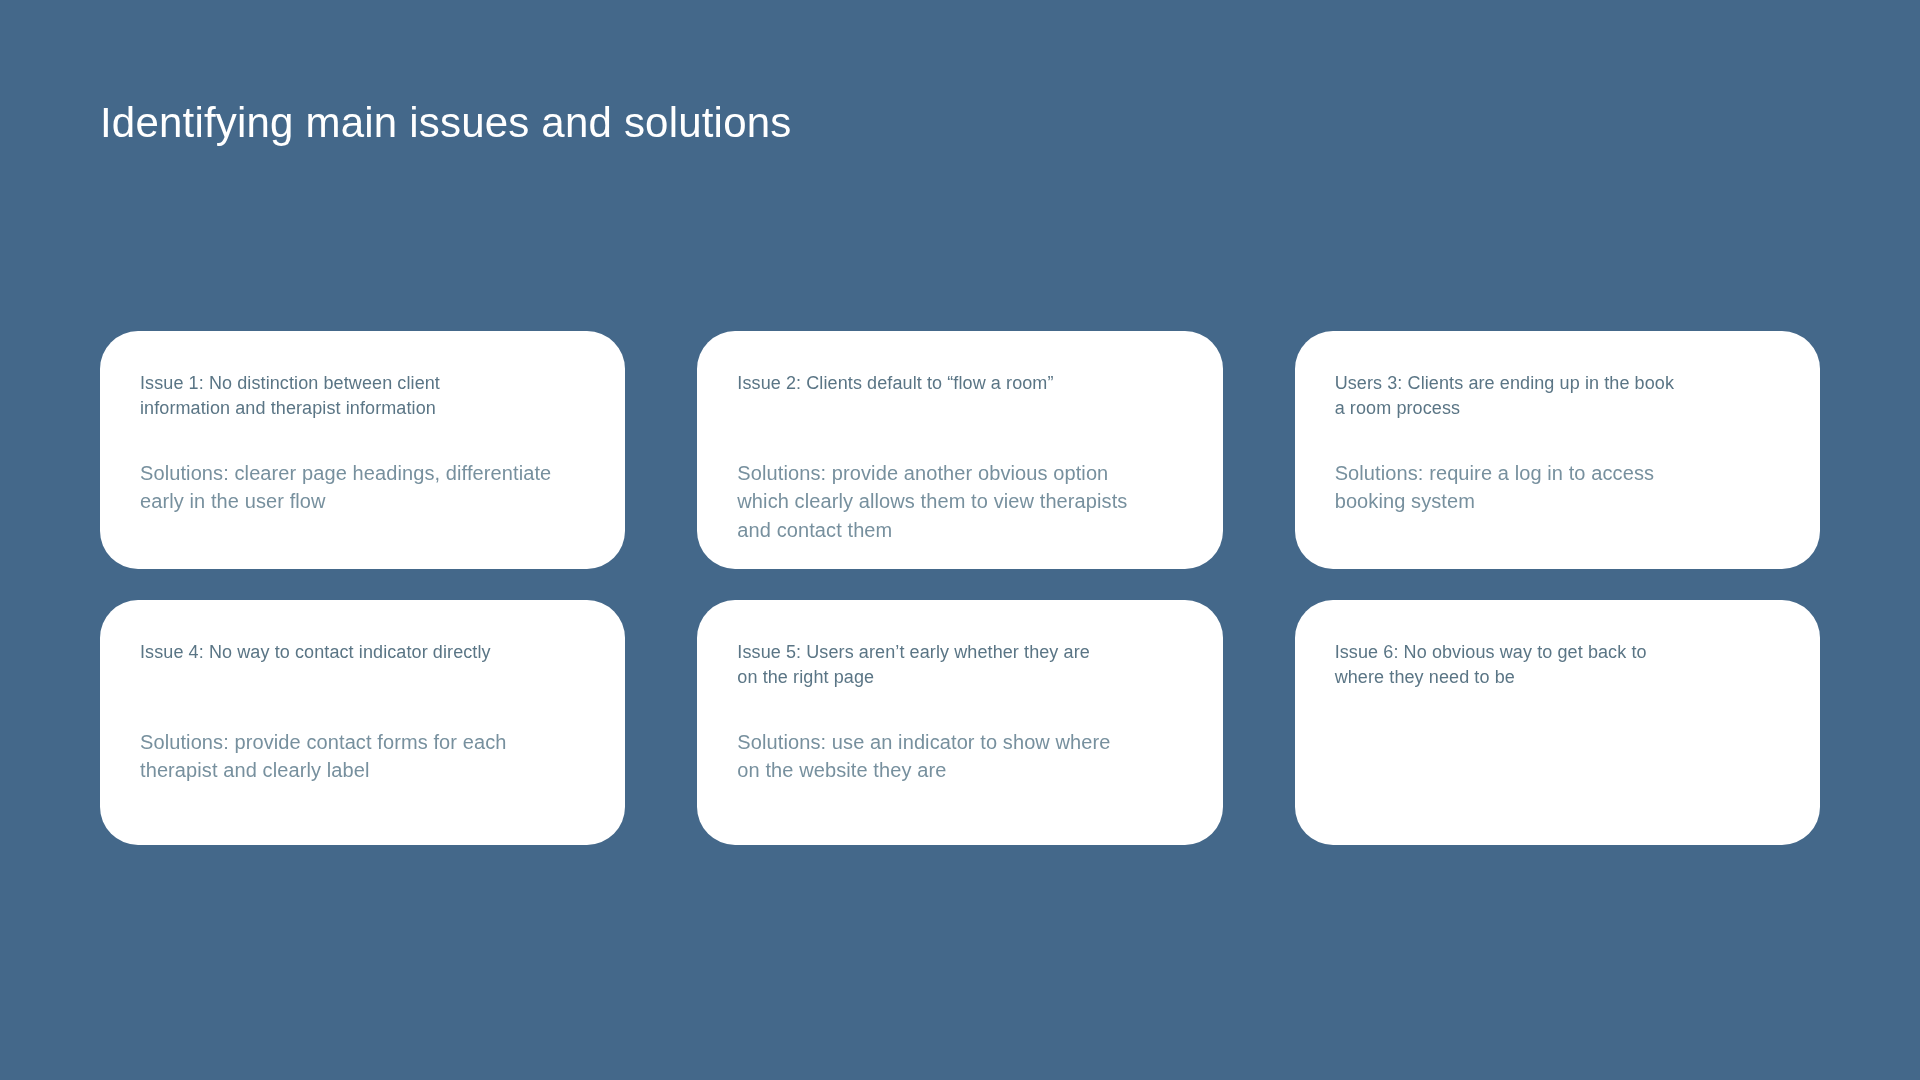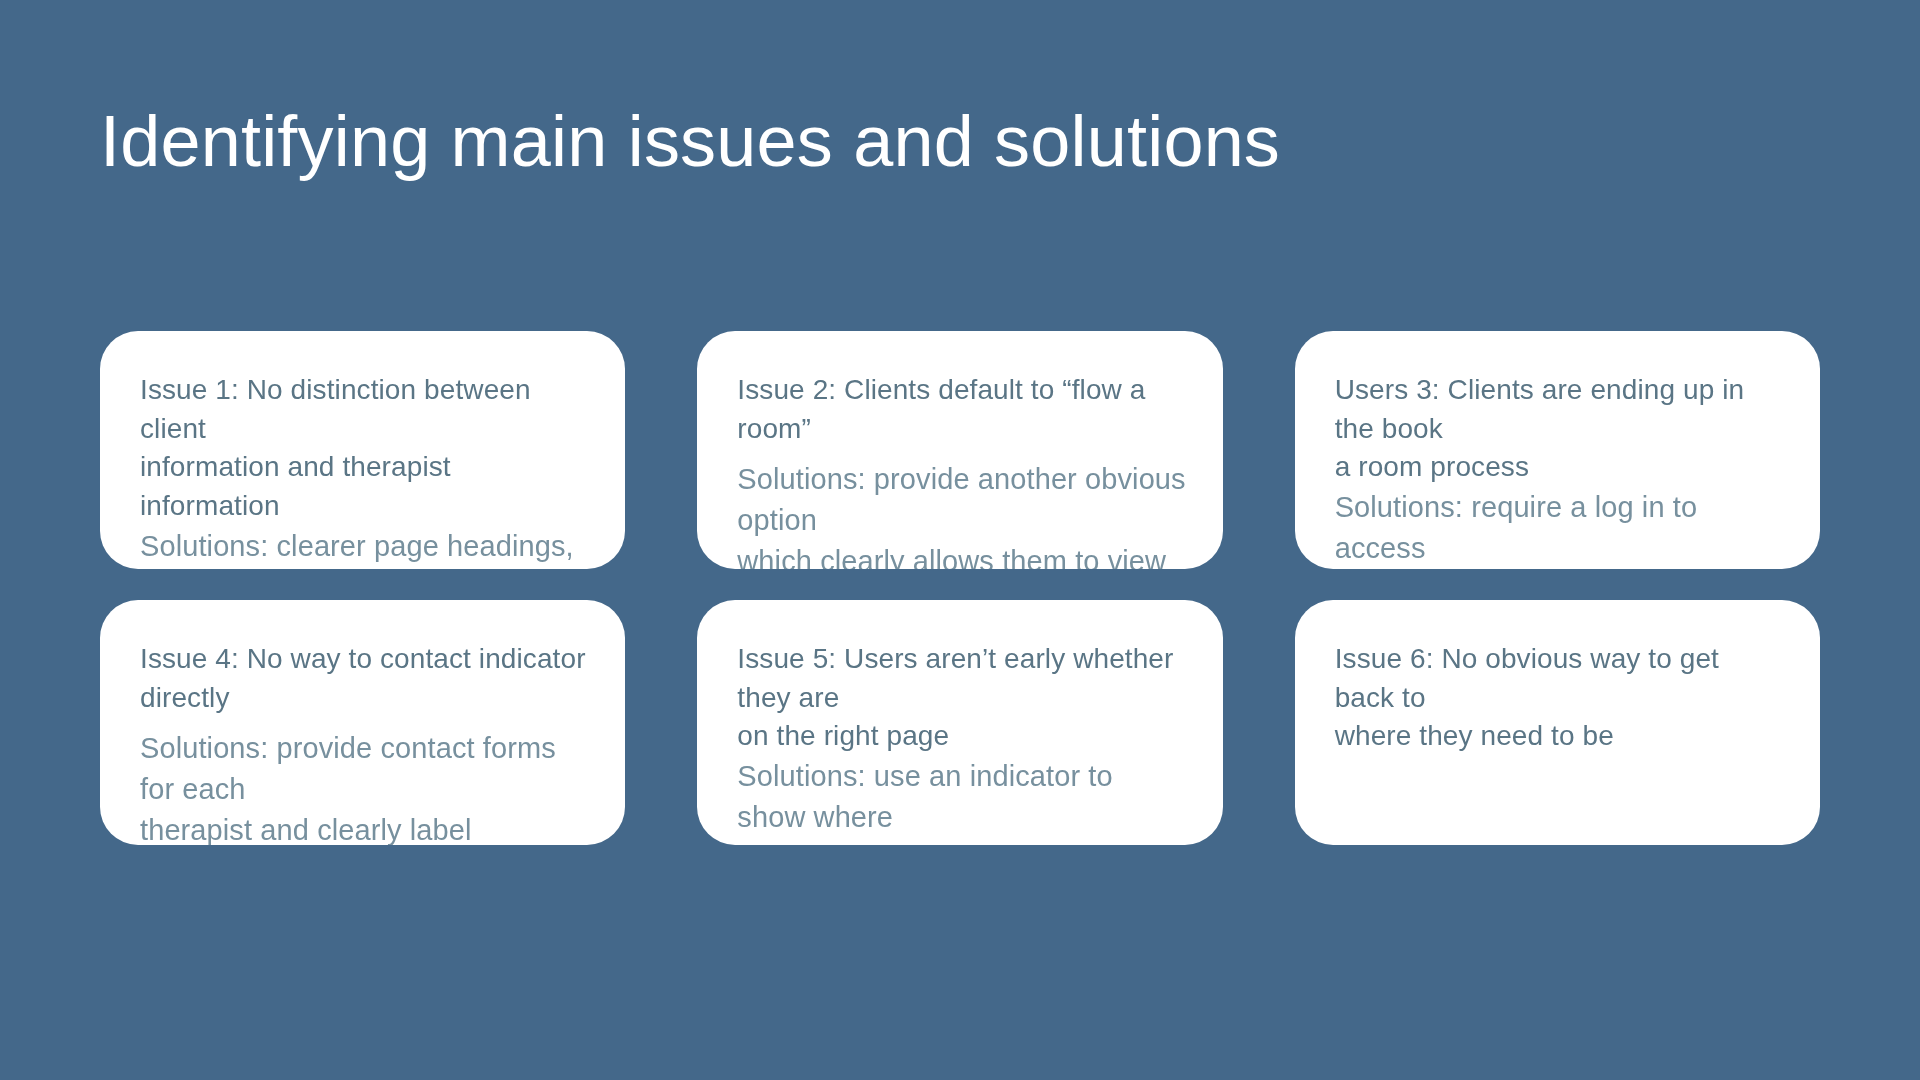--- a/index.html
+++ b/index.html
@@ -15,21 +15,21 @@
     position: relative;
     width: 1920px;
     height: 1080px;
     background: #44688A;
   }
   .slide-title {
     position: absolute;
     left: 100px;
     top: 98px;
     margin: 0;
-    font-size: 72px;
+    font-size: 42px;
     line-height: 1.2;
     font-weight: 500;
     letter-spacing: 0.2px;
     color: #FFFFFF;
   }
   .issues-grid {
     position: absolute;
     left: 100px;
     top: 331px;
     width: 1720px;
@@ -42,30 +42,30 @@
   .issue-card {
     background: #FFFFFF;
     border-radius: 38px;
     box-sizing: border-box;
     padding: 40px 34px 30px 40px;
     overflow: hidden;
   }
   .issue-title {
     margin: 0;
     min-height: 88px;
-    font-size: 28px;
+    font-size: 18px;
     line-height: 1.38;
     font-weight: 500;
     color: #5A7585;
     white-space: pre-line;
     letter-spacing: 0.1px;
   }
   .solution-text {
     margin: 0;
-    font-size: 29px;
+    font-size: 20px;
     line-height: 1.42;
     font-weight: 400;
     color: #77909E;
     white-space: pre-line;
     letter-spacing: 0.1px;
   }
 </style>
 </head>
 <body>
 

